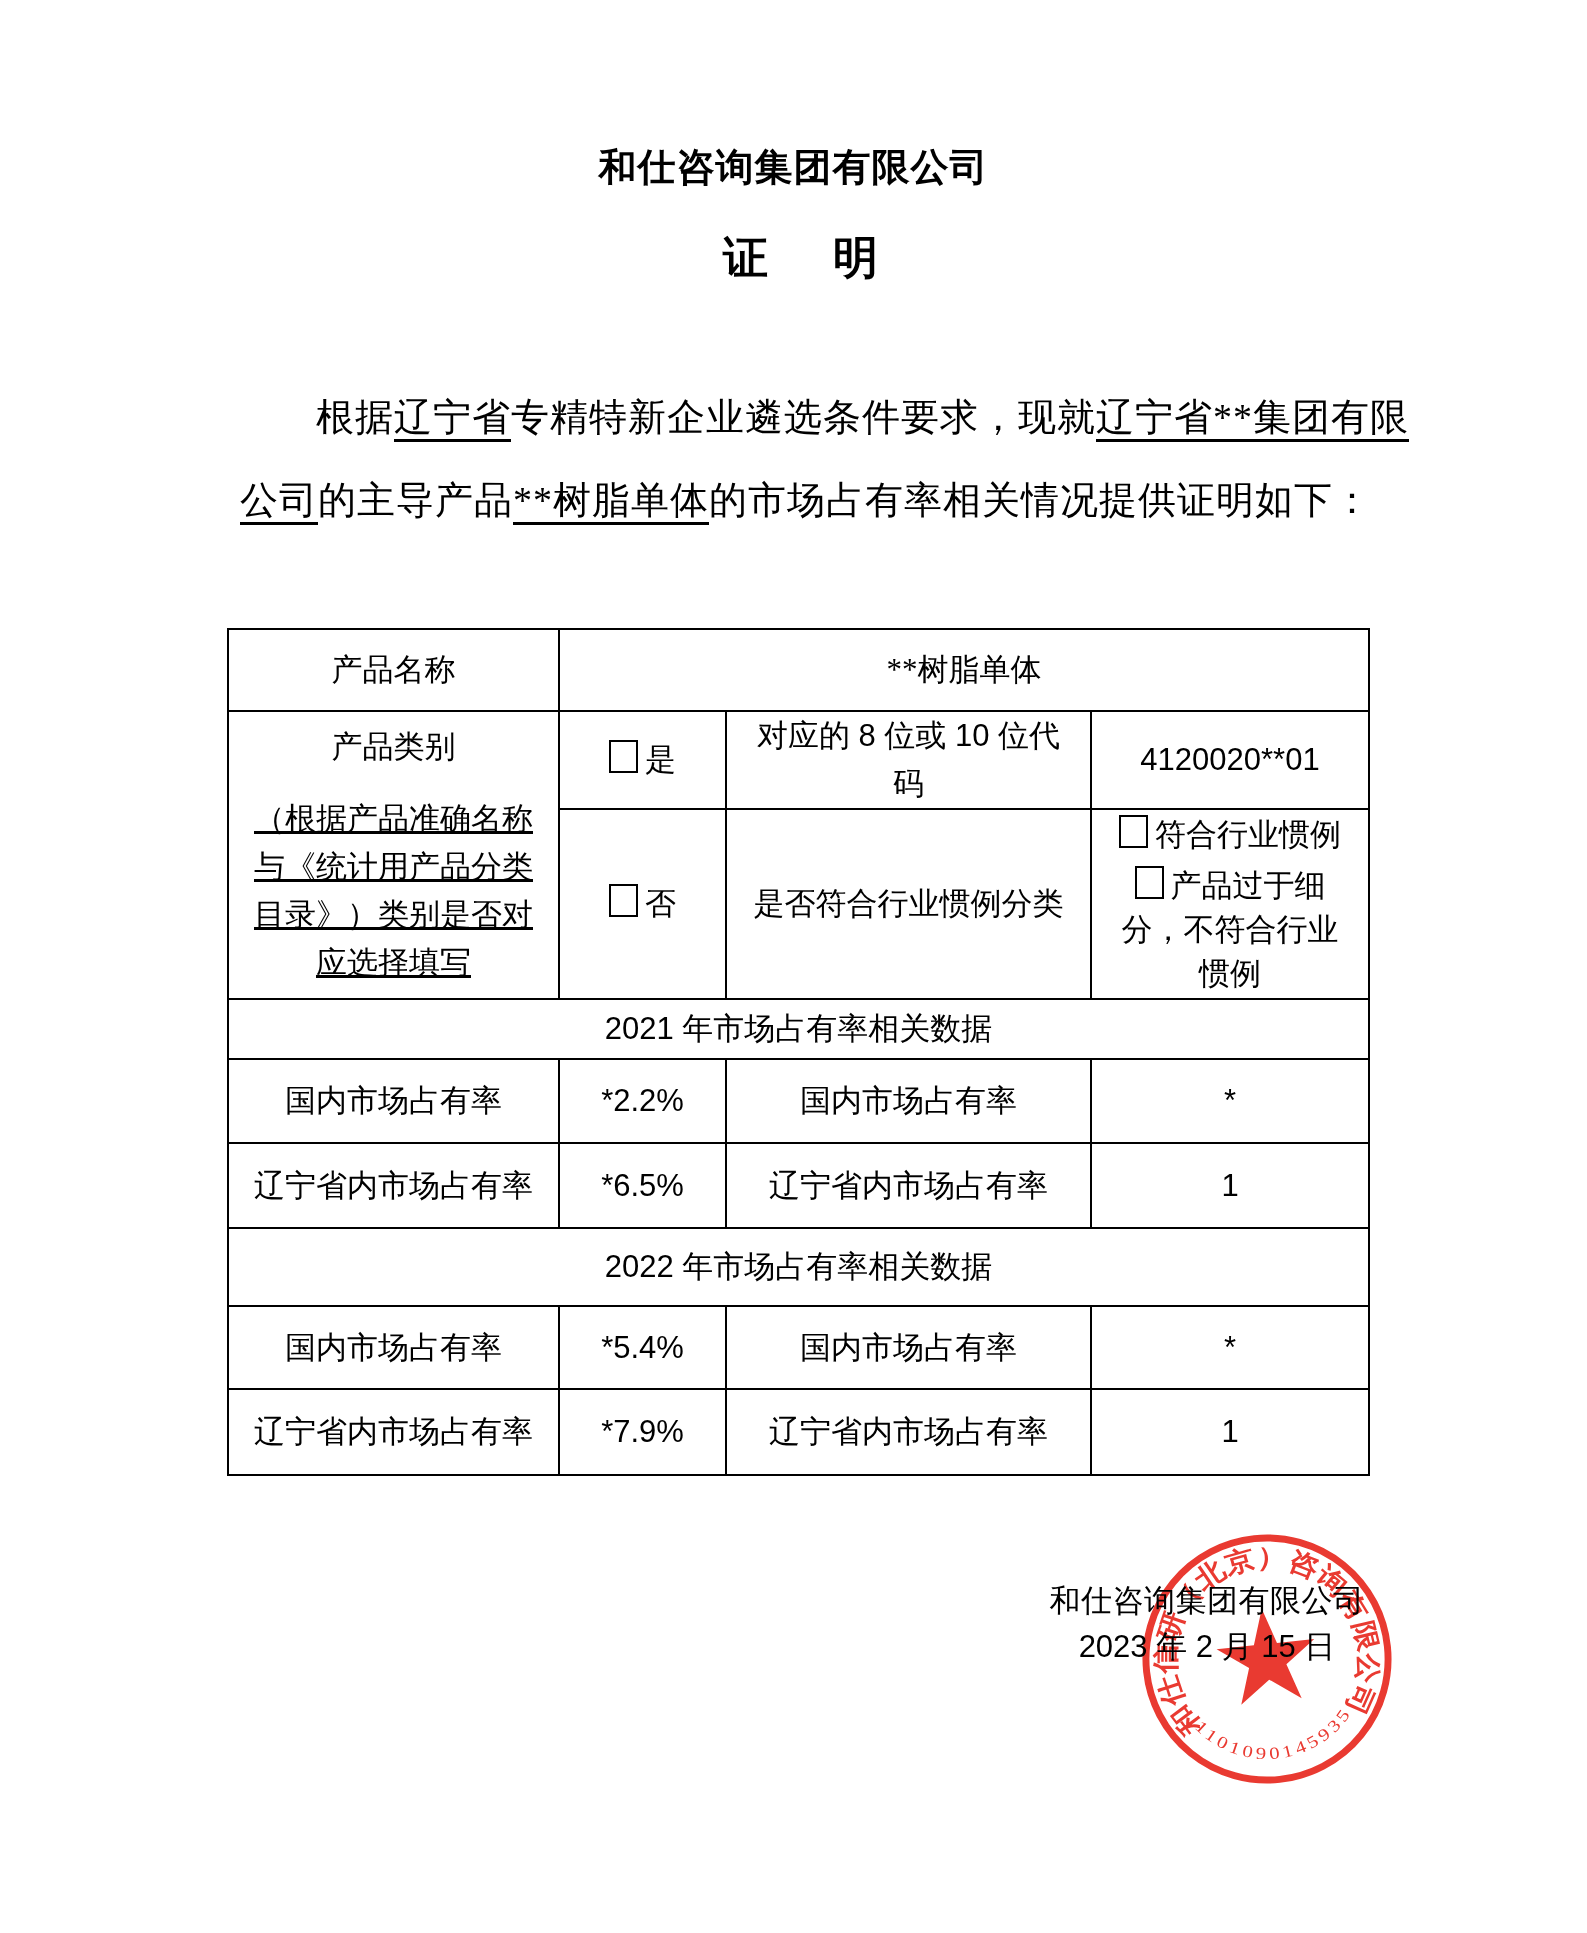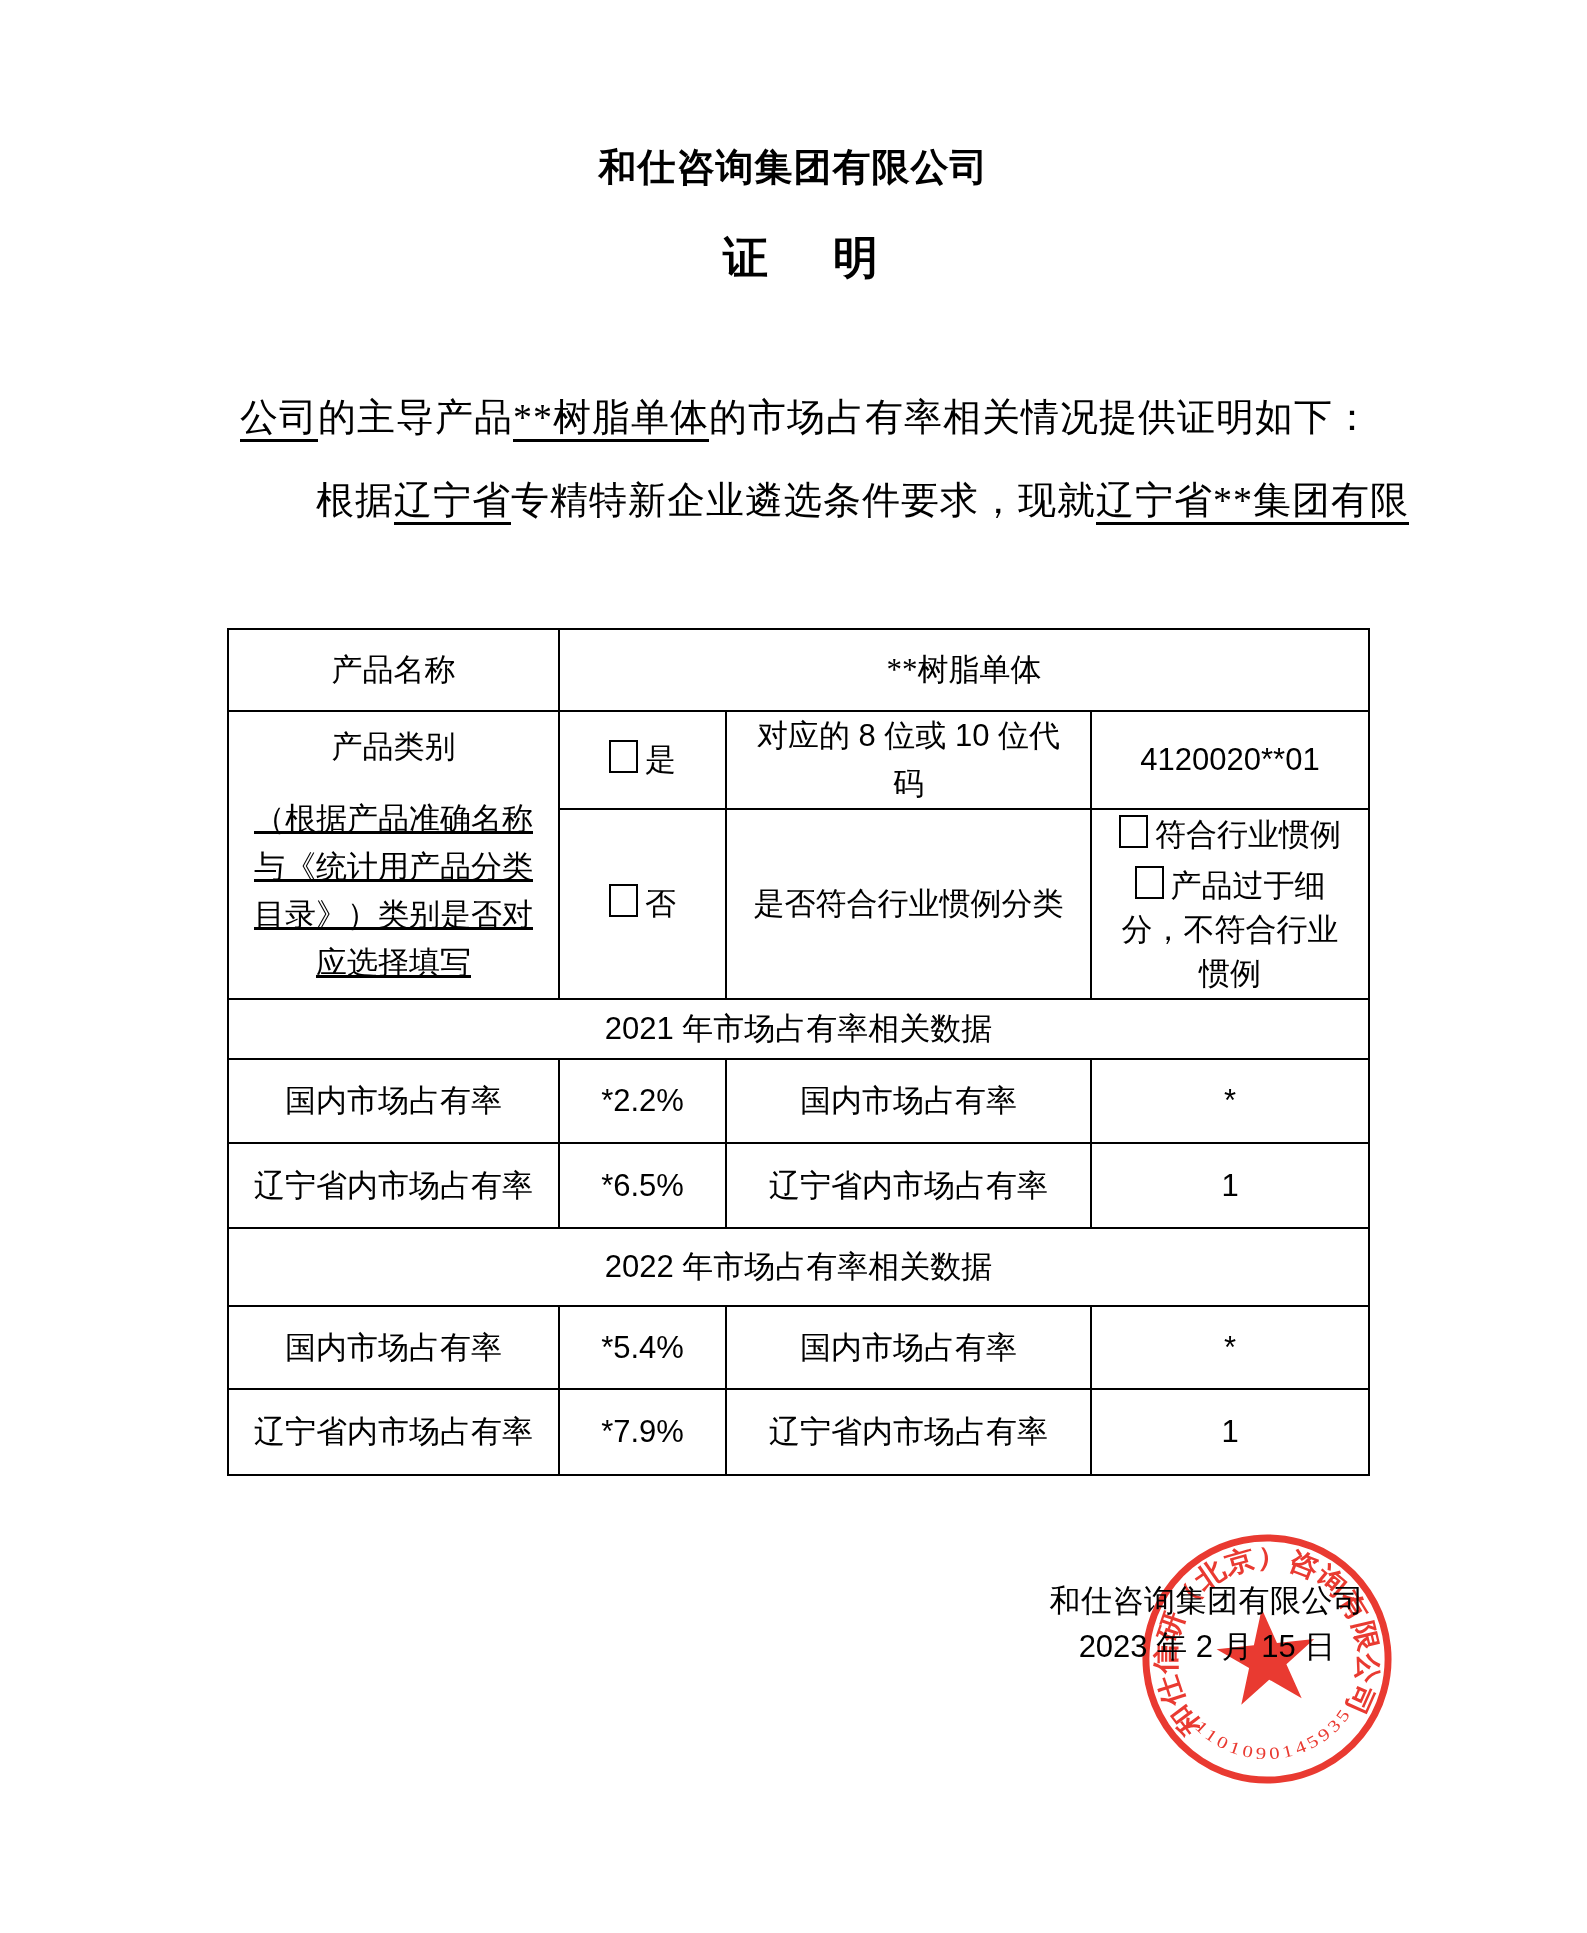--- a/index.html
+++ b/index.html
@@ -61,22 +61,22 @@
   .stamp .ring{ stroke:var(--stamp-color); }
   .stamp .star{ fill:var(--stamp-color); }
 </style>
 </head>
 <body>
 
 <div class="company-title">和仕咨询集团有限公司</div>
 <div class="doc-title">证　明</div>
 
 <div class="body-par">
+  <div class="body-line"><span class="indent"></span><span>根据</span><span class="u">辽宁省</span><span>专精特新企业遴选条件要求，现就</span><span class="u">辽宁省**集团有限</span></div>
   <div class="body-line"><span class="u">公司</span><span>的主导产品</span><span class="u">**树脂单体</span><span>的市场占有率相关情况提供证明如下：</span></div>
-  <div class="body-line"><span class="indent"></span><span>根据</span><span class="u">辽宁省</span><span>专精特新企业遴选条件要求，现就</span><span class="u">辽宁省**集团有限</span></div>
 </div>
 
 <table class="cert">
   <colgroup>
     <col style="width:331px">
       <col style="width:167px">
       <col style="width:365px">
       <col style="width:278px">
   </colgroup>
   <tbody>

